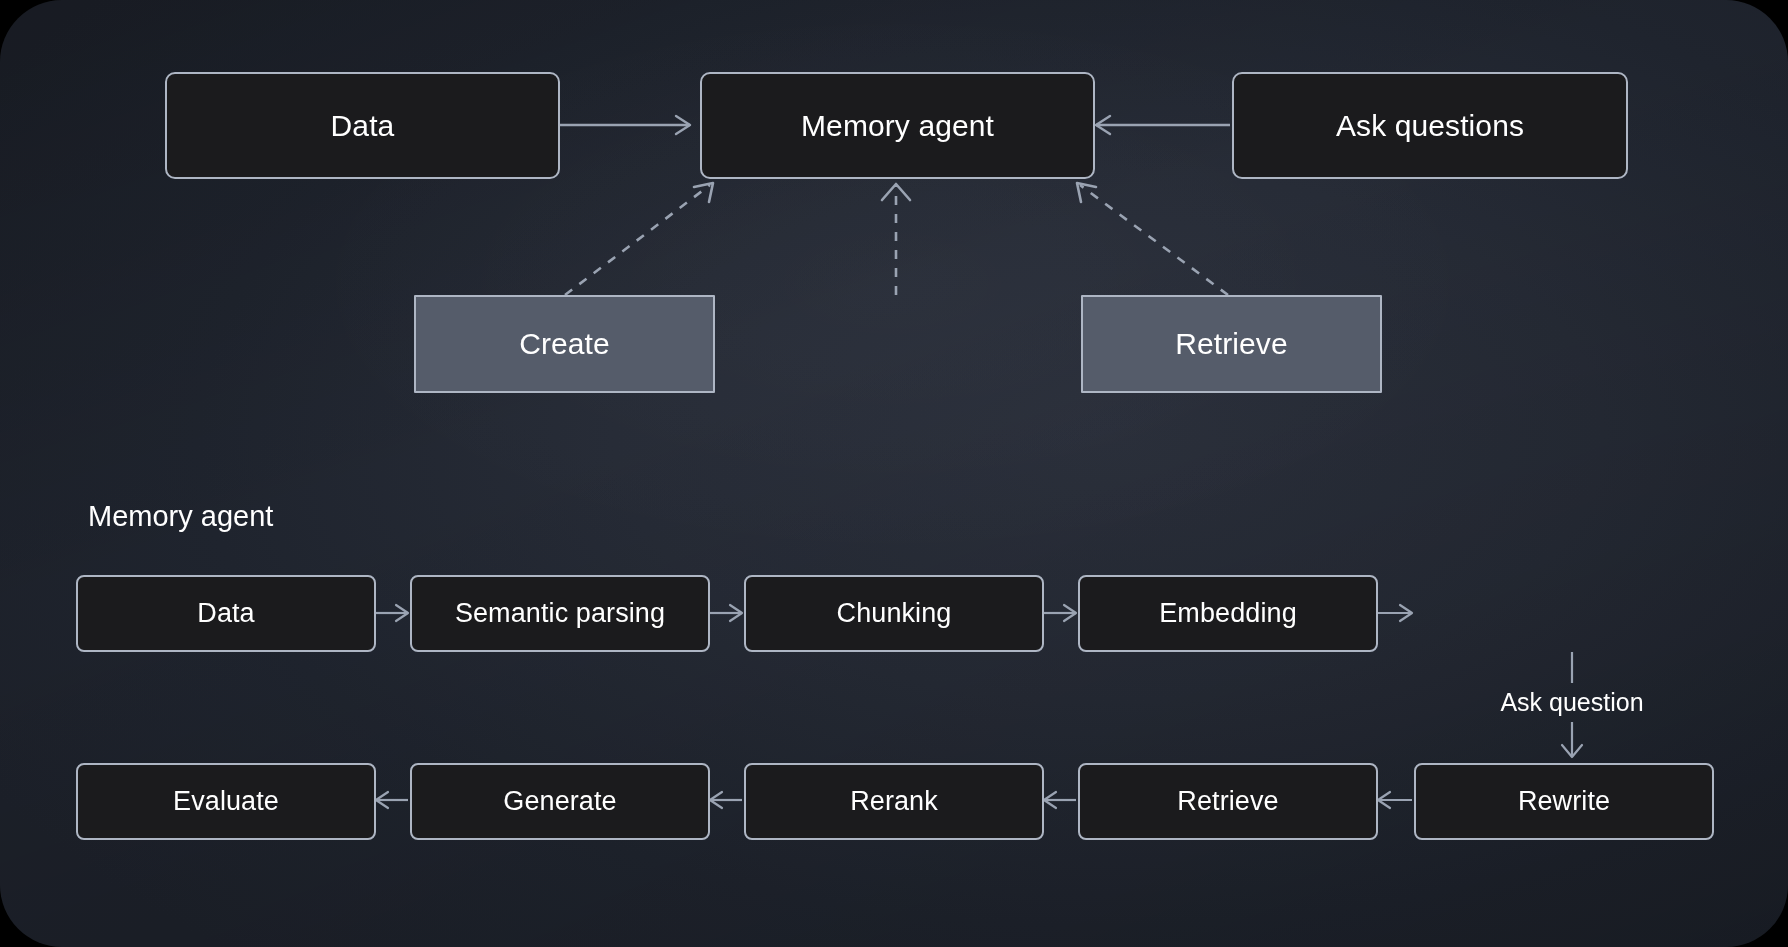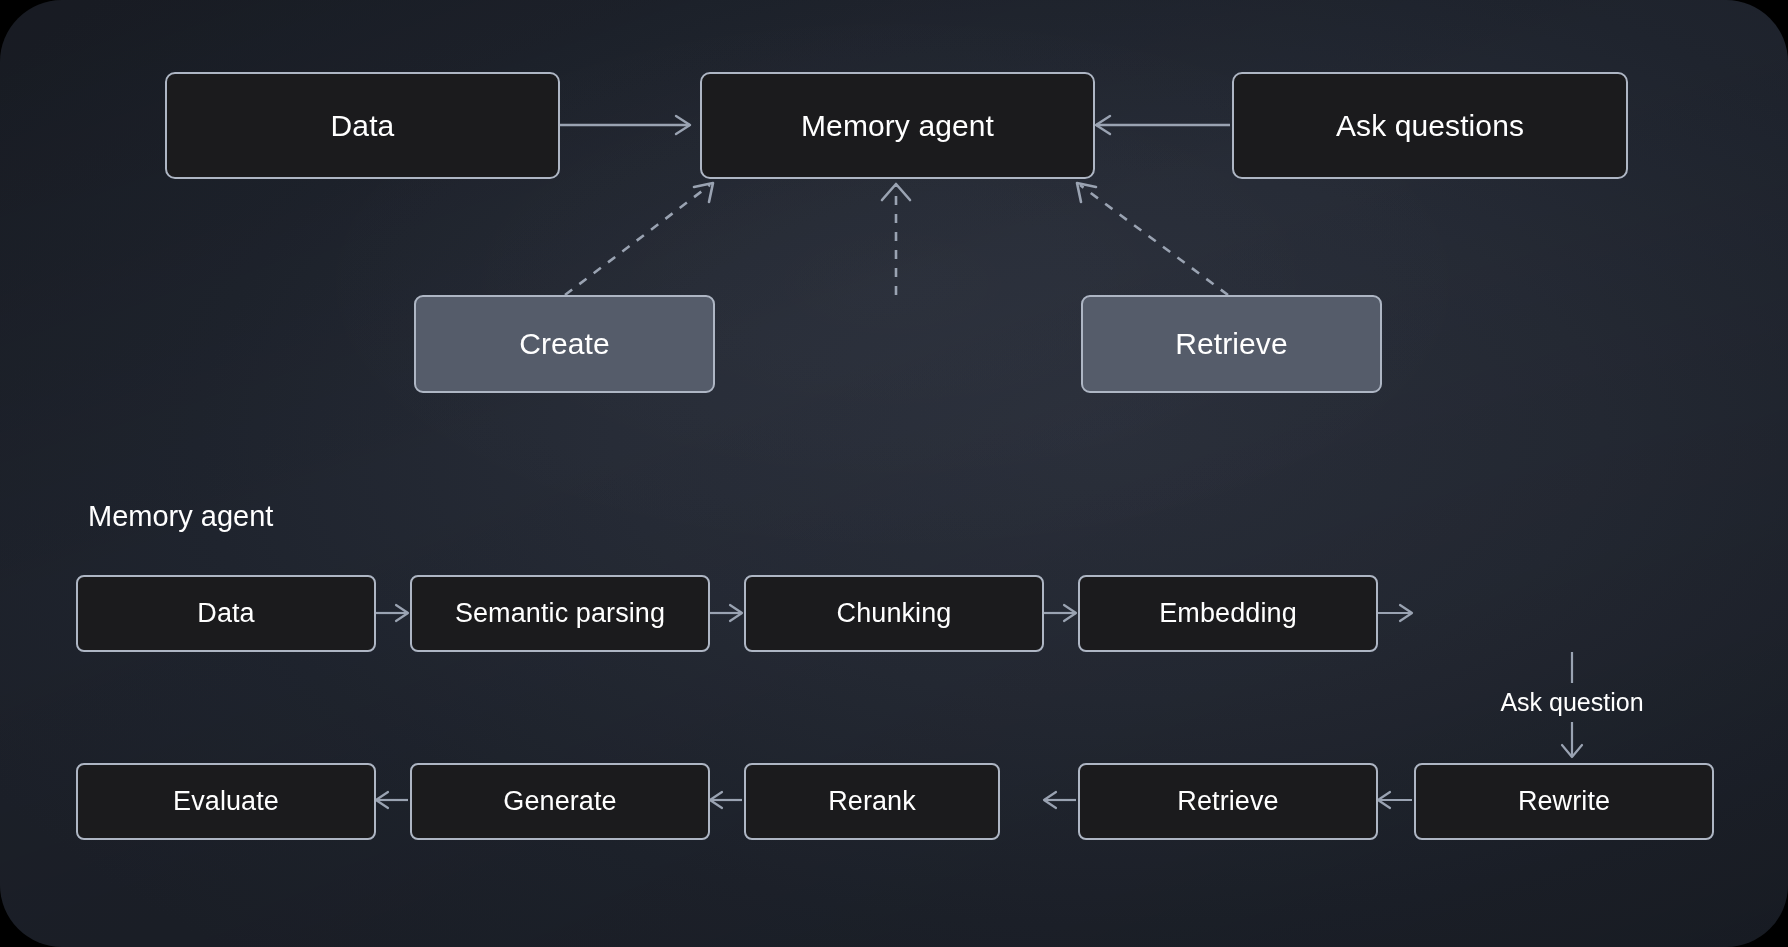--- a/index.html
+++ b/index.html
@@ -37,21 +37,21 @@
     width: 1788px;
     height: 947px;
     pointer-events: none;
     z-index: 1;
   }
 
   .node {
     position: absolute;
     box-sizing: border-box;
     border: 2px solid #aeb6c4;
-    border-radius: 9px;
+    border-radius: 1px;
     display: flex;
     align-items: center;
     justify-content: center;
     color: #ffffff;
     z-index: 2;
     letter-spacing: 0.1px;
     white-space: nowrap;
   }
   .node.dark {
     background: #1b1b1d;
@@ -202,21 +202,21 @@
   </div>
 
   <div class="edge-label" style="left:1477px; top:688px; width:190px;">Ask question</div>
 
   <div class="node dark pipe" style="left:410px; top:763px; width:300px; height:77px;">
     <span>Generate</span>
   </div>
   <div class="node dark pipe" style="left:76px; top:763px; width:300px; height:77px;">
     <span>Evaluate</span>
   </div>
-  <div class="node dark pipe" style="left:744px; top:763px; width:256px; height:77px;">
+  <div class="node dark pipe" style="left:744px; top:763px; width:300px; height:77px;">
     <span>Rerank</span>
   </div>
   <div class="node dark pipe" style="left:1078px; top:763px; width:300px; height:77px;">
     <span>Retrieve</span>
   </div>
   <div class="node dark pipe" style="left:1414px; top:763px; width:300px; height:77px;">
     <span>Rewrite</span>
   </div>
 
 </div>

